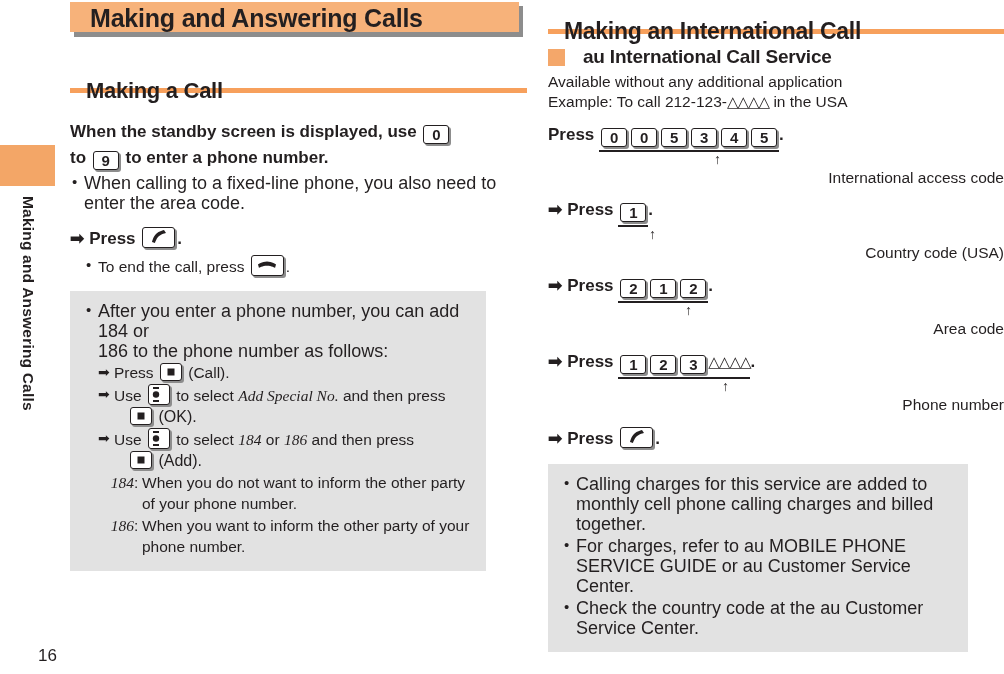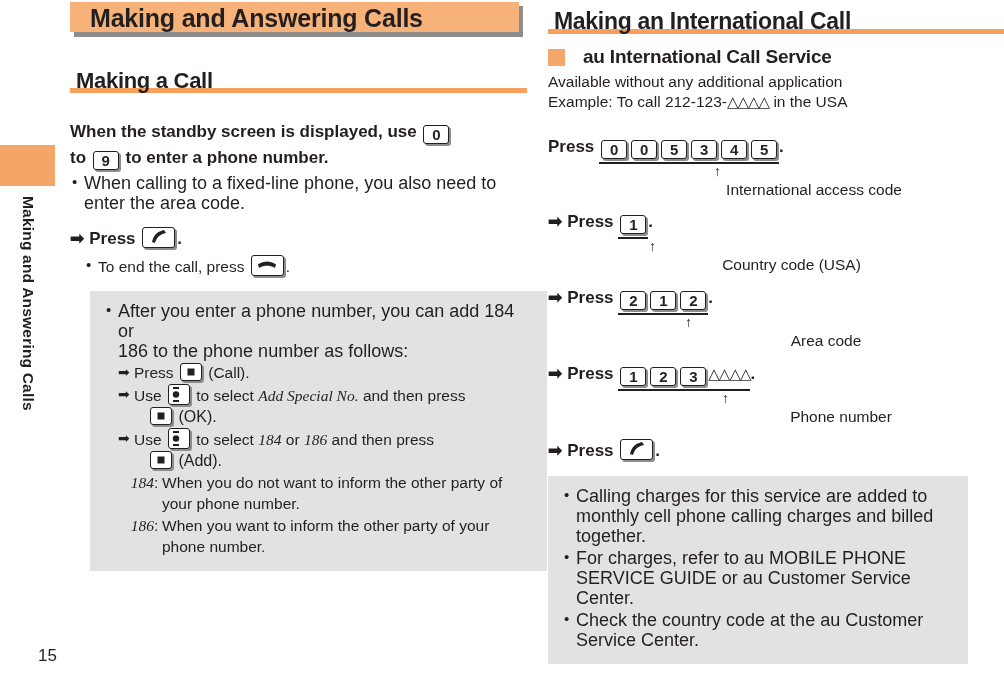--- a/index.html
+++ b/index.html
@@ -96,21 +96,21 @@
     white-space: nowrap;
   }
 
   
   .h-rule {
     position: relative;
     margin-top: 20px;
     height: 33px;
   }
   .h-rule h2 {
-    margin: 6px;
+    margin: 16px;
     font-size: 22px;
     font-weight: bold;
     letter-spacing: -0.3px;
     line-height: 26px;
     position: relative;
     z-index: 2;
     display: inline-block;
     background: transparent;
   }
   .h-underline {
@@ -308,32 +308,32 @@
   }
   .uparrow {
     position: absolute;
     font-size: 14px;
     font-weight: bold;
     line-height: 14px;
   }
   .caption {
     font-size: 15.5px;
     line-height: 19px;
-    text-align: center;
+    text-align: right;
   }
 </style>
 </head>
 <body>
 
 <div id="side-tab"></div>
 <div id="side-label">
   <span>Making and Answering Calls</span>
 </div>
 
-<div id="page-number">15</div>
+<div id="page-number">16</div>
 
 <div id="col-left">
 
   <div class="banner-wrap">
     <div class="banner-shadow"></div>
     <div class="banner-shadow-r"></div>
     <div class="banner">
       <h1>Making and Answering Calls</h1>
     </div>
   </div>
@@ -366,21 +366,21 @@
 
   <div class="sub-bullet">
     <span>To end the call, press</span>
     <span class="key big">
       <svg width="30" height="18" viewBox="0 0 30 18">
         <path d="M6 8.5 C6 8.5 10 5.5 15 5.5 C20 5.5 24 8.5 24 8.5 L23 12 C23 12 19.5 9.8 15 9.8 C10.5 9.8 7 12 7 12 Z" fill="#231f20"></path>
       </svg>
     </span><span>.</span>
   </div>
 
-  <div class="gbox" style="margin-top:14px; width:457px;margin-left:20px;">
+  <div class="gbox" style="margin-top:14px; width:416px;">
     <div class="bullet">
       <span>After you enter a phone number, you can add 184 or</span><br>
       <span>186 to the phone number as follows:</span>
     </div>
 
     <div class="inner-step">
       <span class="iarrow">➡</span>
       <span>Press</span>
       <span class="key sq"><span class="dot"></span></span>
       <span>(Call).</span>
@@ -449,21 +449,21 @@
   <div class="h3">
     <span class="sq-bullet"></span>
     <span>au International Call Service</span>
   </div>
 
   <div class="plain">Available without any additional application</div>
   <div class="plain">
     <span>Example: To call 212-123-</span><span class="tri">△△△△</span><span> in the USA</span>
   </div>
 
-  <div class="step" style="margin-top:22px;">
+  <div class="step" style="margin-top:10px;">
     <span><span>Press</span>
       <span class="seq">
         <span class="key num">0</span><span class="key num">0</span><span class="key num">5</span><span class="key num">3</span><span class="key num">4</span><span class="key num">5</span>
       </span><span>.</span>
     </span>
   </div>
   <div class="ptr-row">
     <span class="uparrow" style="left:166px; top:0;">↑</span>
   </div>
   <div class="caption" style="padding-left:76px;">International access code</div>

